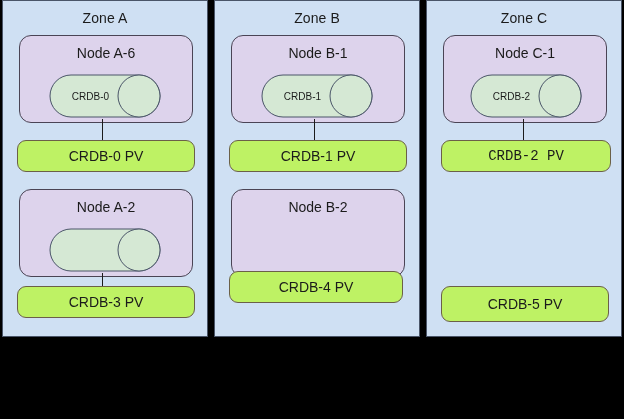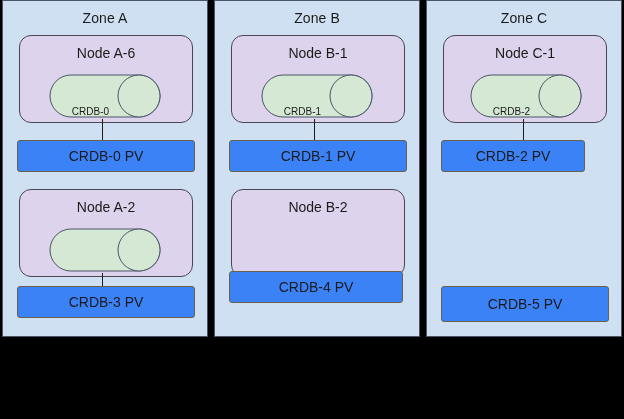--- a/index.html
+++ b/index.html
@@ -54,35 +54,35 @@
     color: #1b1b1b;
   }
   .pod {
     position: absolute;
   }
   .pod svg {
     display: block;
   }
   .pod-label {
     position: absolute;
-    top: 15px;
+    top: 0;
     height: 100%;
     left: 0;
     width: 74%;
     display: flex;
     align-items: center;
     justify-content: center;
     font-size: 10px;
     color: #1b1b1b;
   }
   .pv {
     position: absolute;
-    background: #3b82f6;
+    background: #bef264;
     border: 1px solid #6b6048;
-    border-radius: 3px;
+    border-radius: 9px;
     box-sizing: border-box;
     display: flex;
     align-items: center;
     justify-content: center;
     font-size: 14px;
     color: #1b1b1b;
   }
   .connector {
     position: absolute;
     width: 1px;
@@ -161,18 +161,18 @@
         <svg width="112" height="44" viewBox="0 0 112 44">
           <path d="M22,1 H90 A21,21 0 0 1 90,43 H22 A21,21 0 0 1 22,1 Z" fill="#D5E8D4" stroke="#4A5568" stroke-width="1"></path>
           <ellipse cx="90" cy="22" rx="21" ry="21" fill="#D5E8D4" stroke="#4A5568" stroke-width="1"></ellipse>
         </svg>
         <div class="pod-label">CRDB-2</div>
       </div>
     </div>
 
     <div class="connector" style="left:96px; top:118px; height:22px;"></div>
 
-    <div class="pv" style="left:14px; top:139px; width:144px; height:32px;">CRDB-2 PV</div>
+    <div class="pv" style="left:14px; top:139px; width:170px; height:32px;font-family:Liberation Mono, monospace;">CRDB-2 PV</div>
 
     <div class="pv" style="left:14px; top:285px; width:168px; height:36px;text-align:center;">CRDB-5 PV</div>
   </div>
 
 </div>
 
 </body></html>

